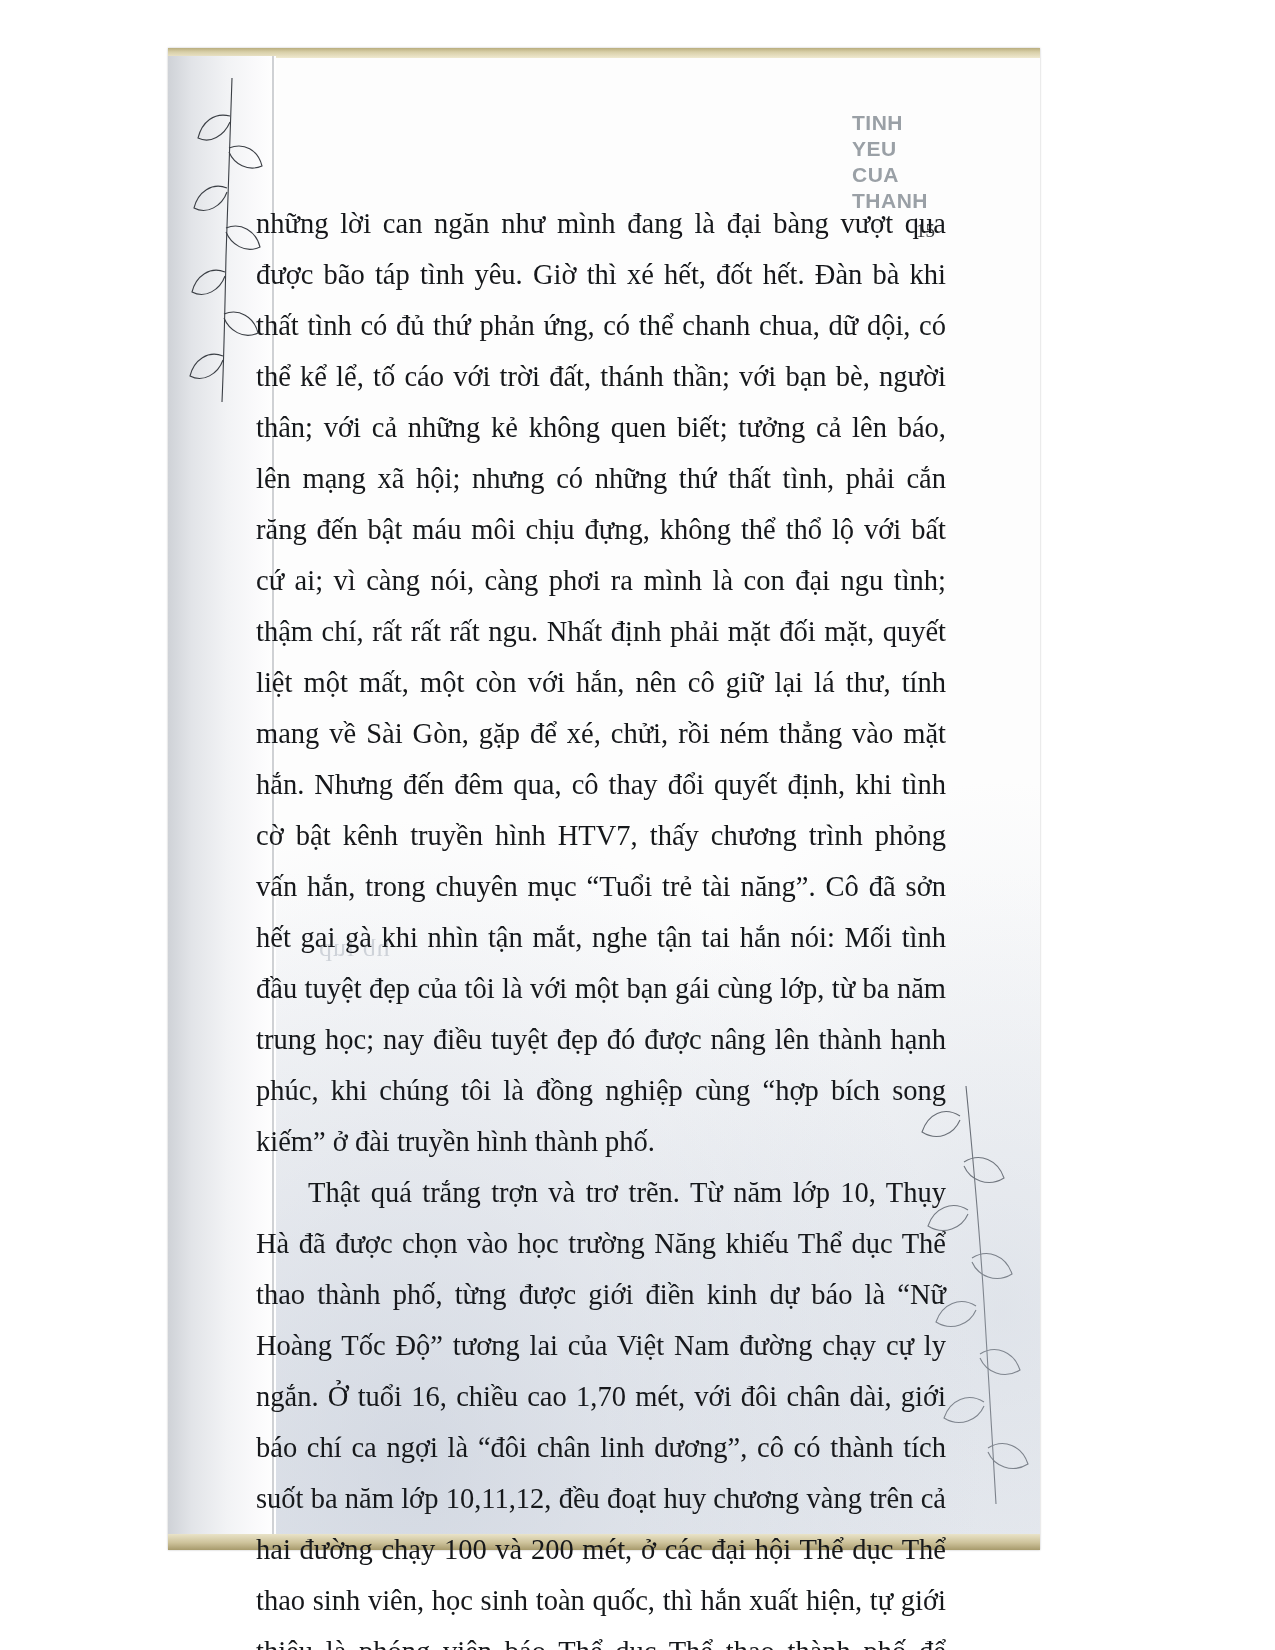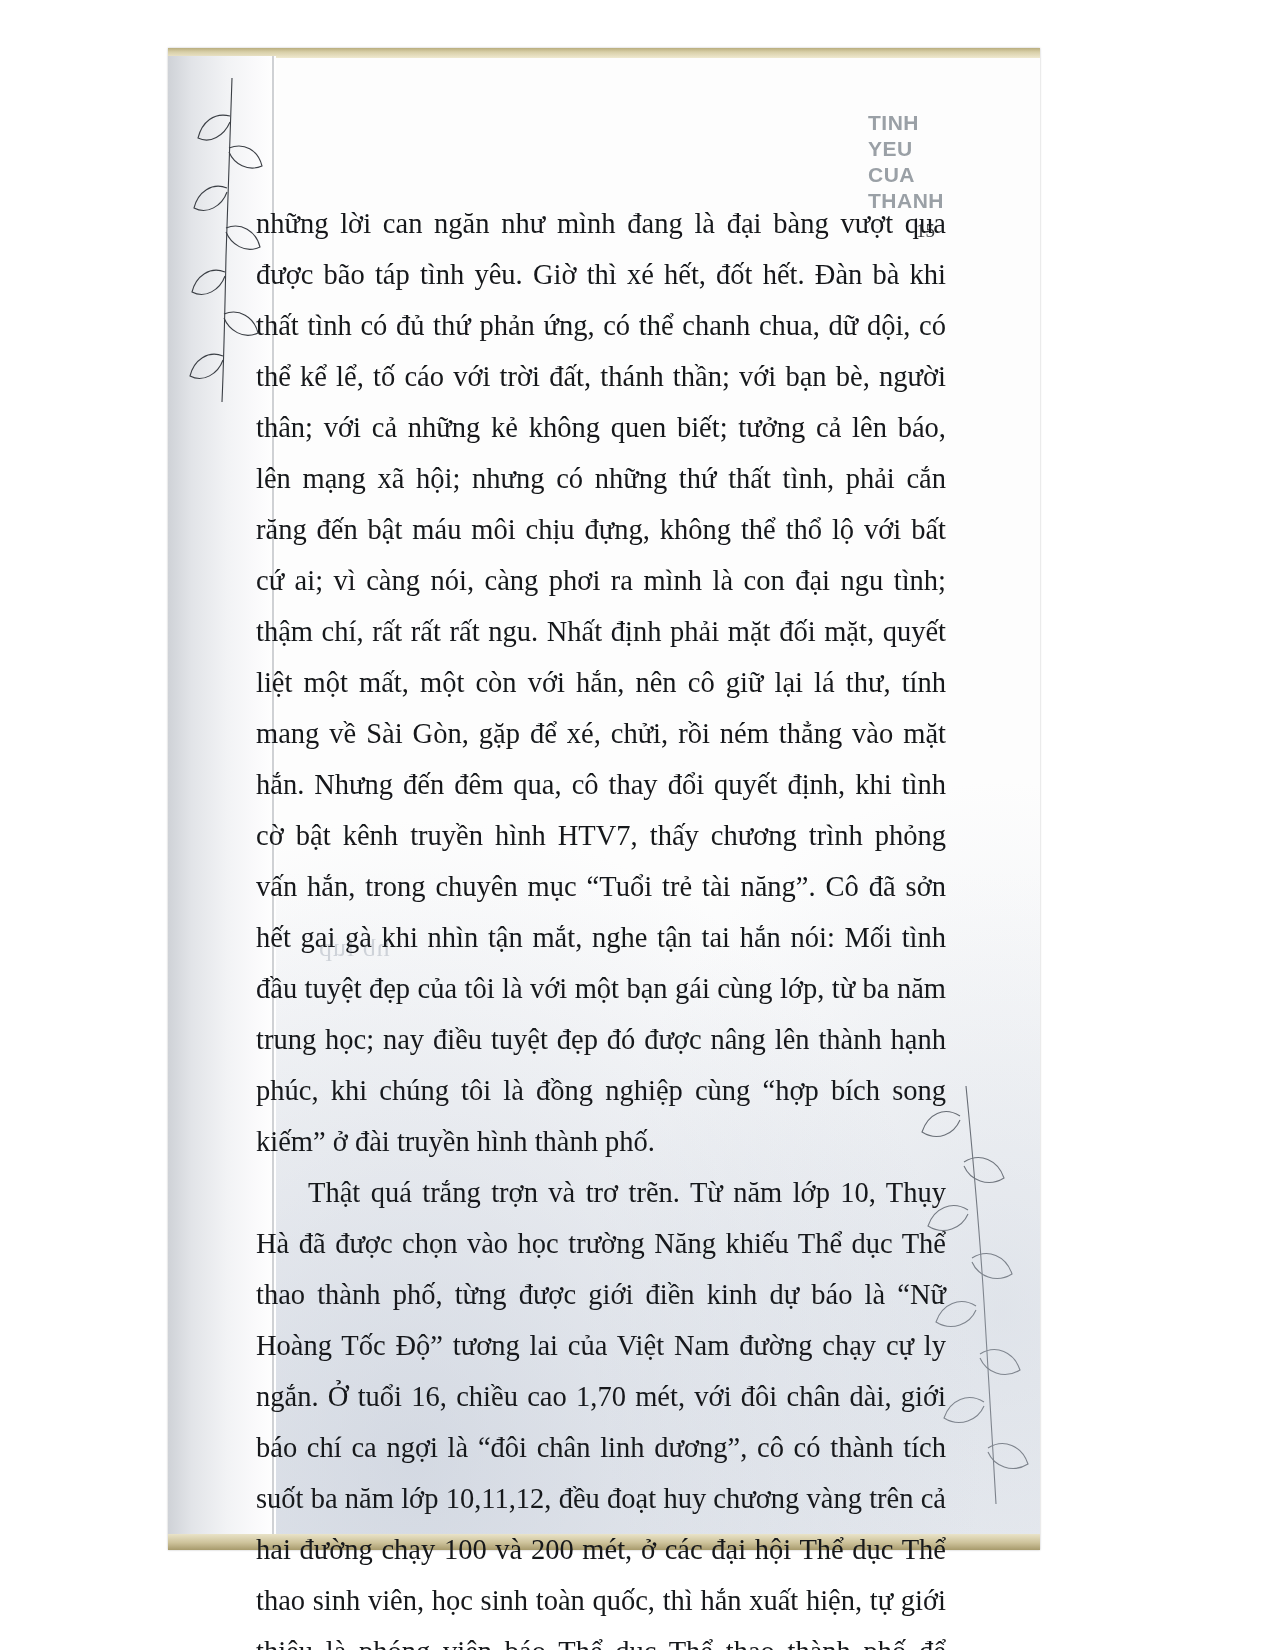--- a/index.html
+++ b/index.html
@@ -74,21 +74,21 @@
     top: 62px;
     width: 120px;
     text-align: left;
     font-family: "Liberation Sans", sans-serif;
     font-weight: bold;
     font-size: 21px;
     line-height: 26px;
     letter-spacing: 0.5px;
     color: #9aa0a6;
   }
-  .running-head .rh-line { display: block; white-space: nowrap; margin-left: 16px; }
+  .running-head .rh-line { display: block; white-space: nowrap; }
   .folio {
     position: absolute;
     right: 105px;
     top: 172px;
     font-family: "Liberation Serif", serif;
     font-size: 19px;
     color: #3a3c40;
   }
 
   

